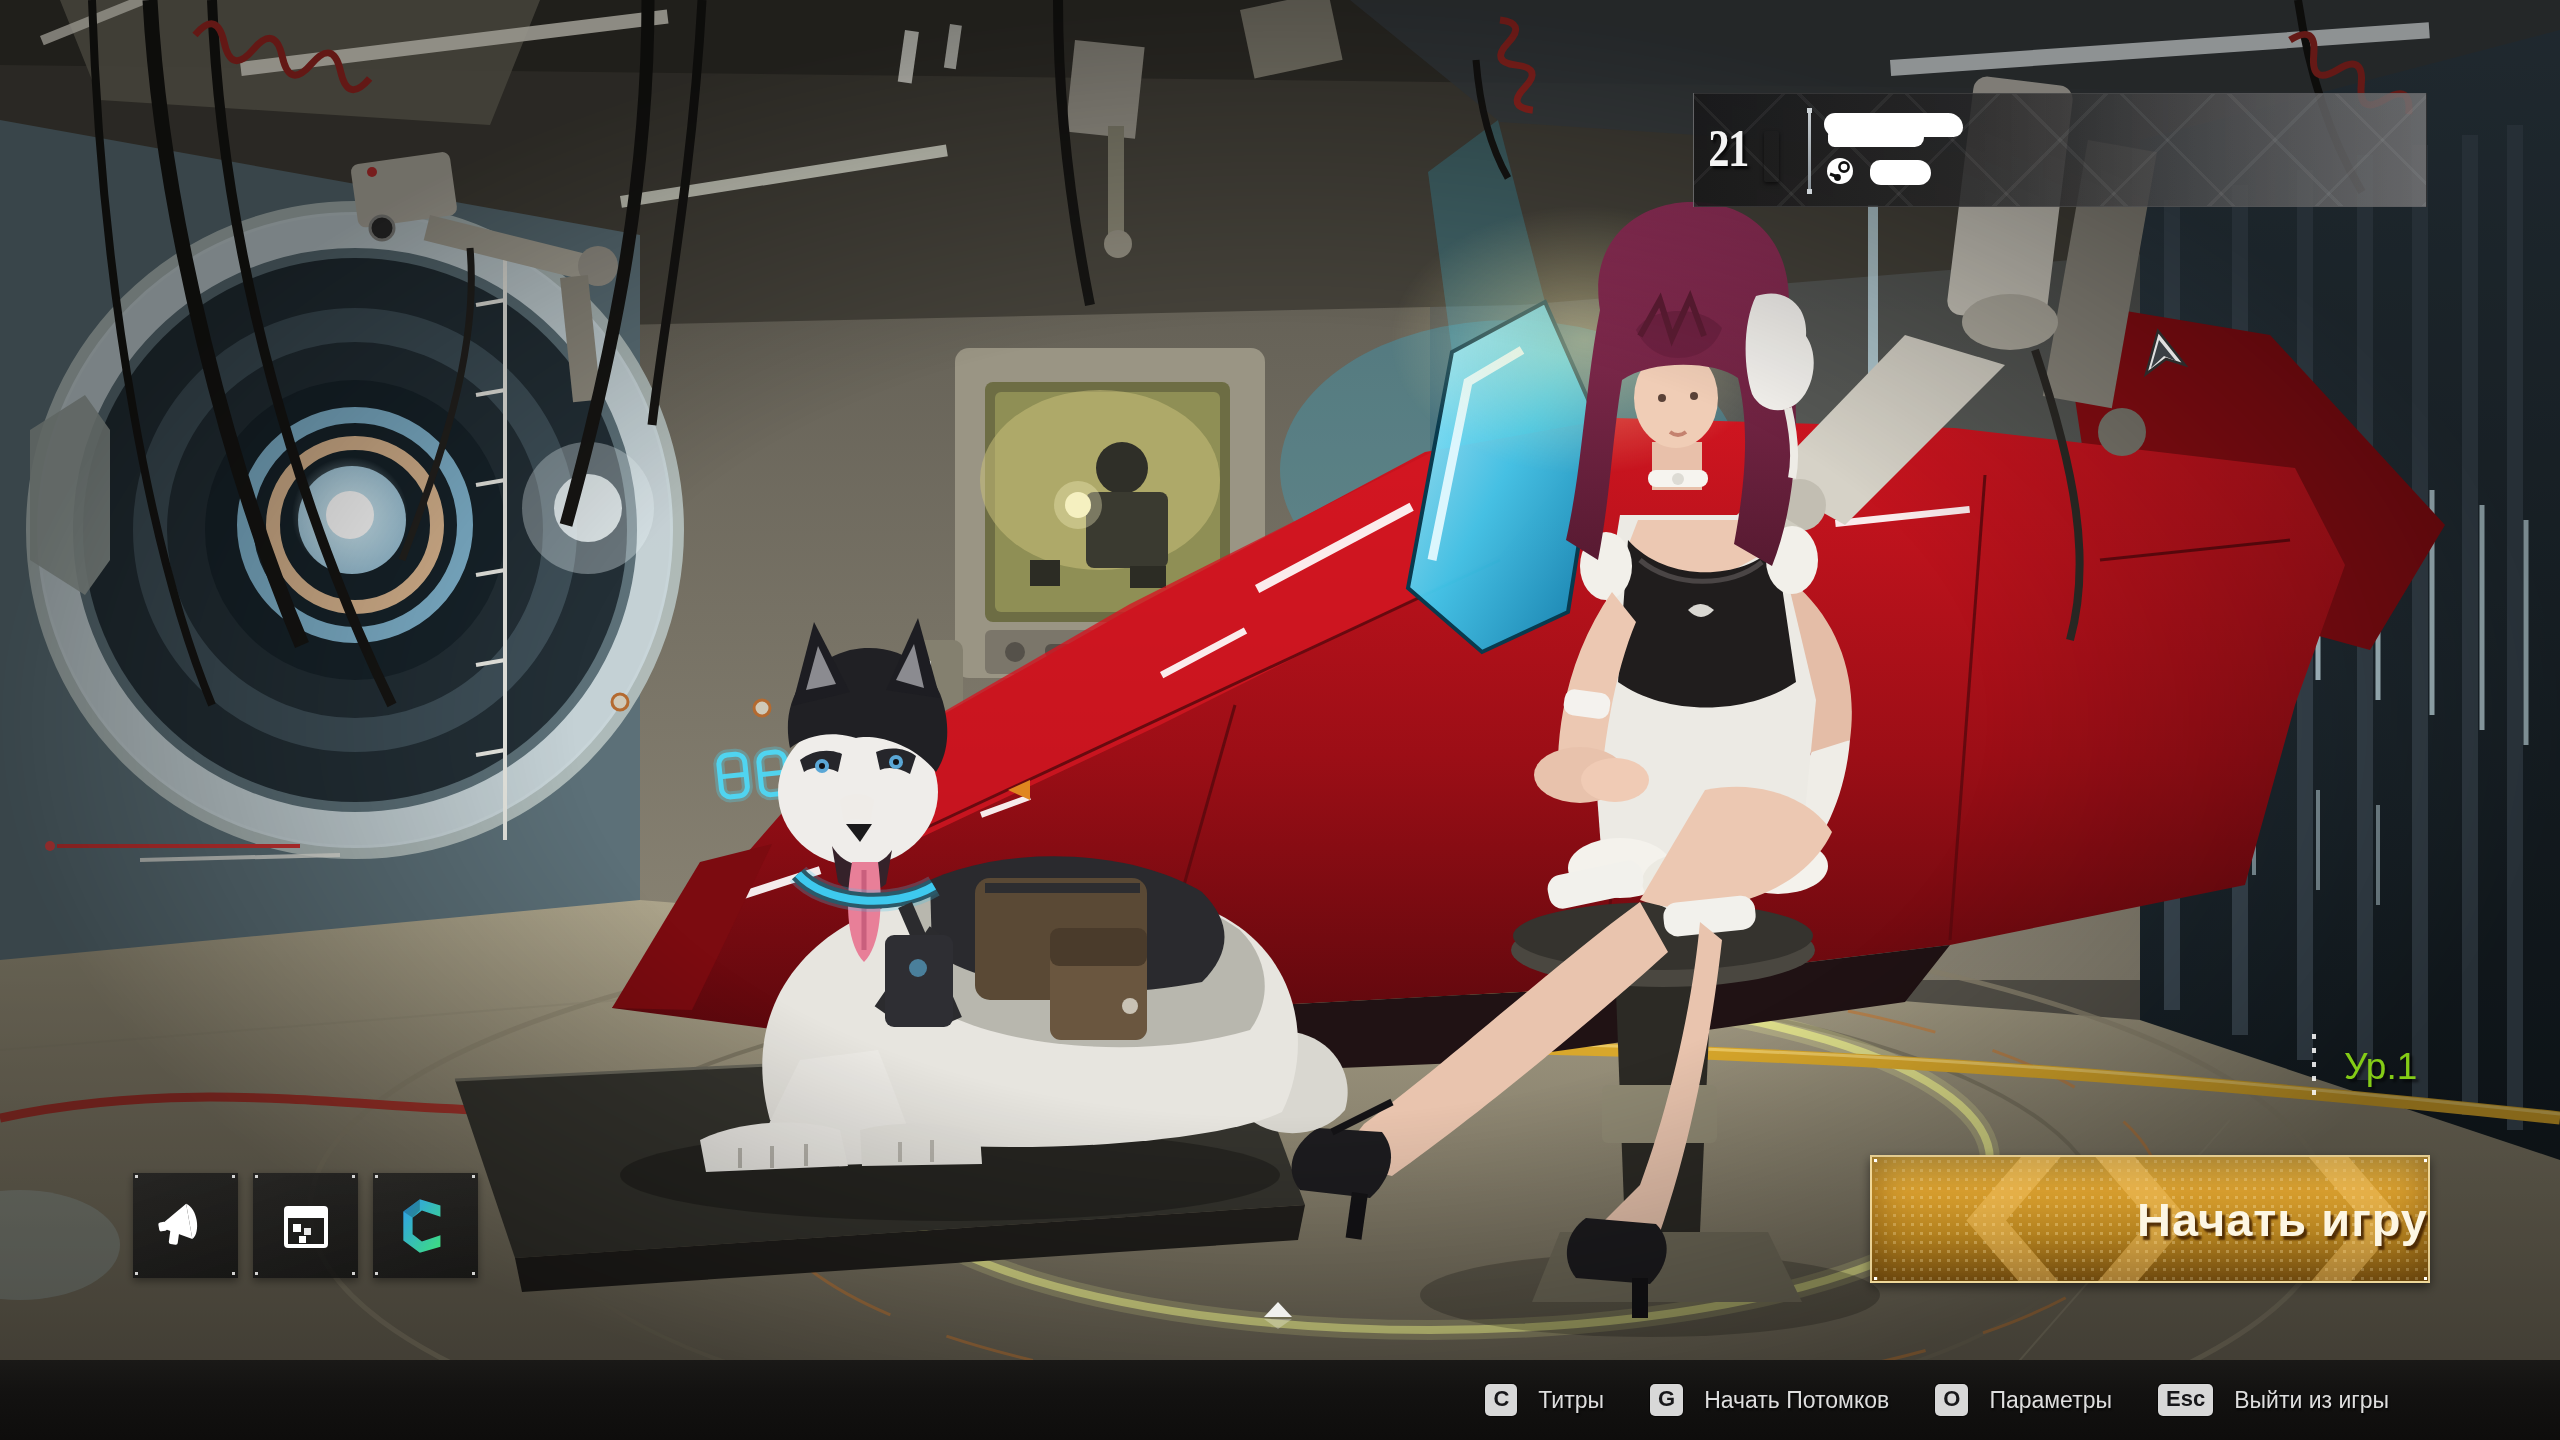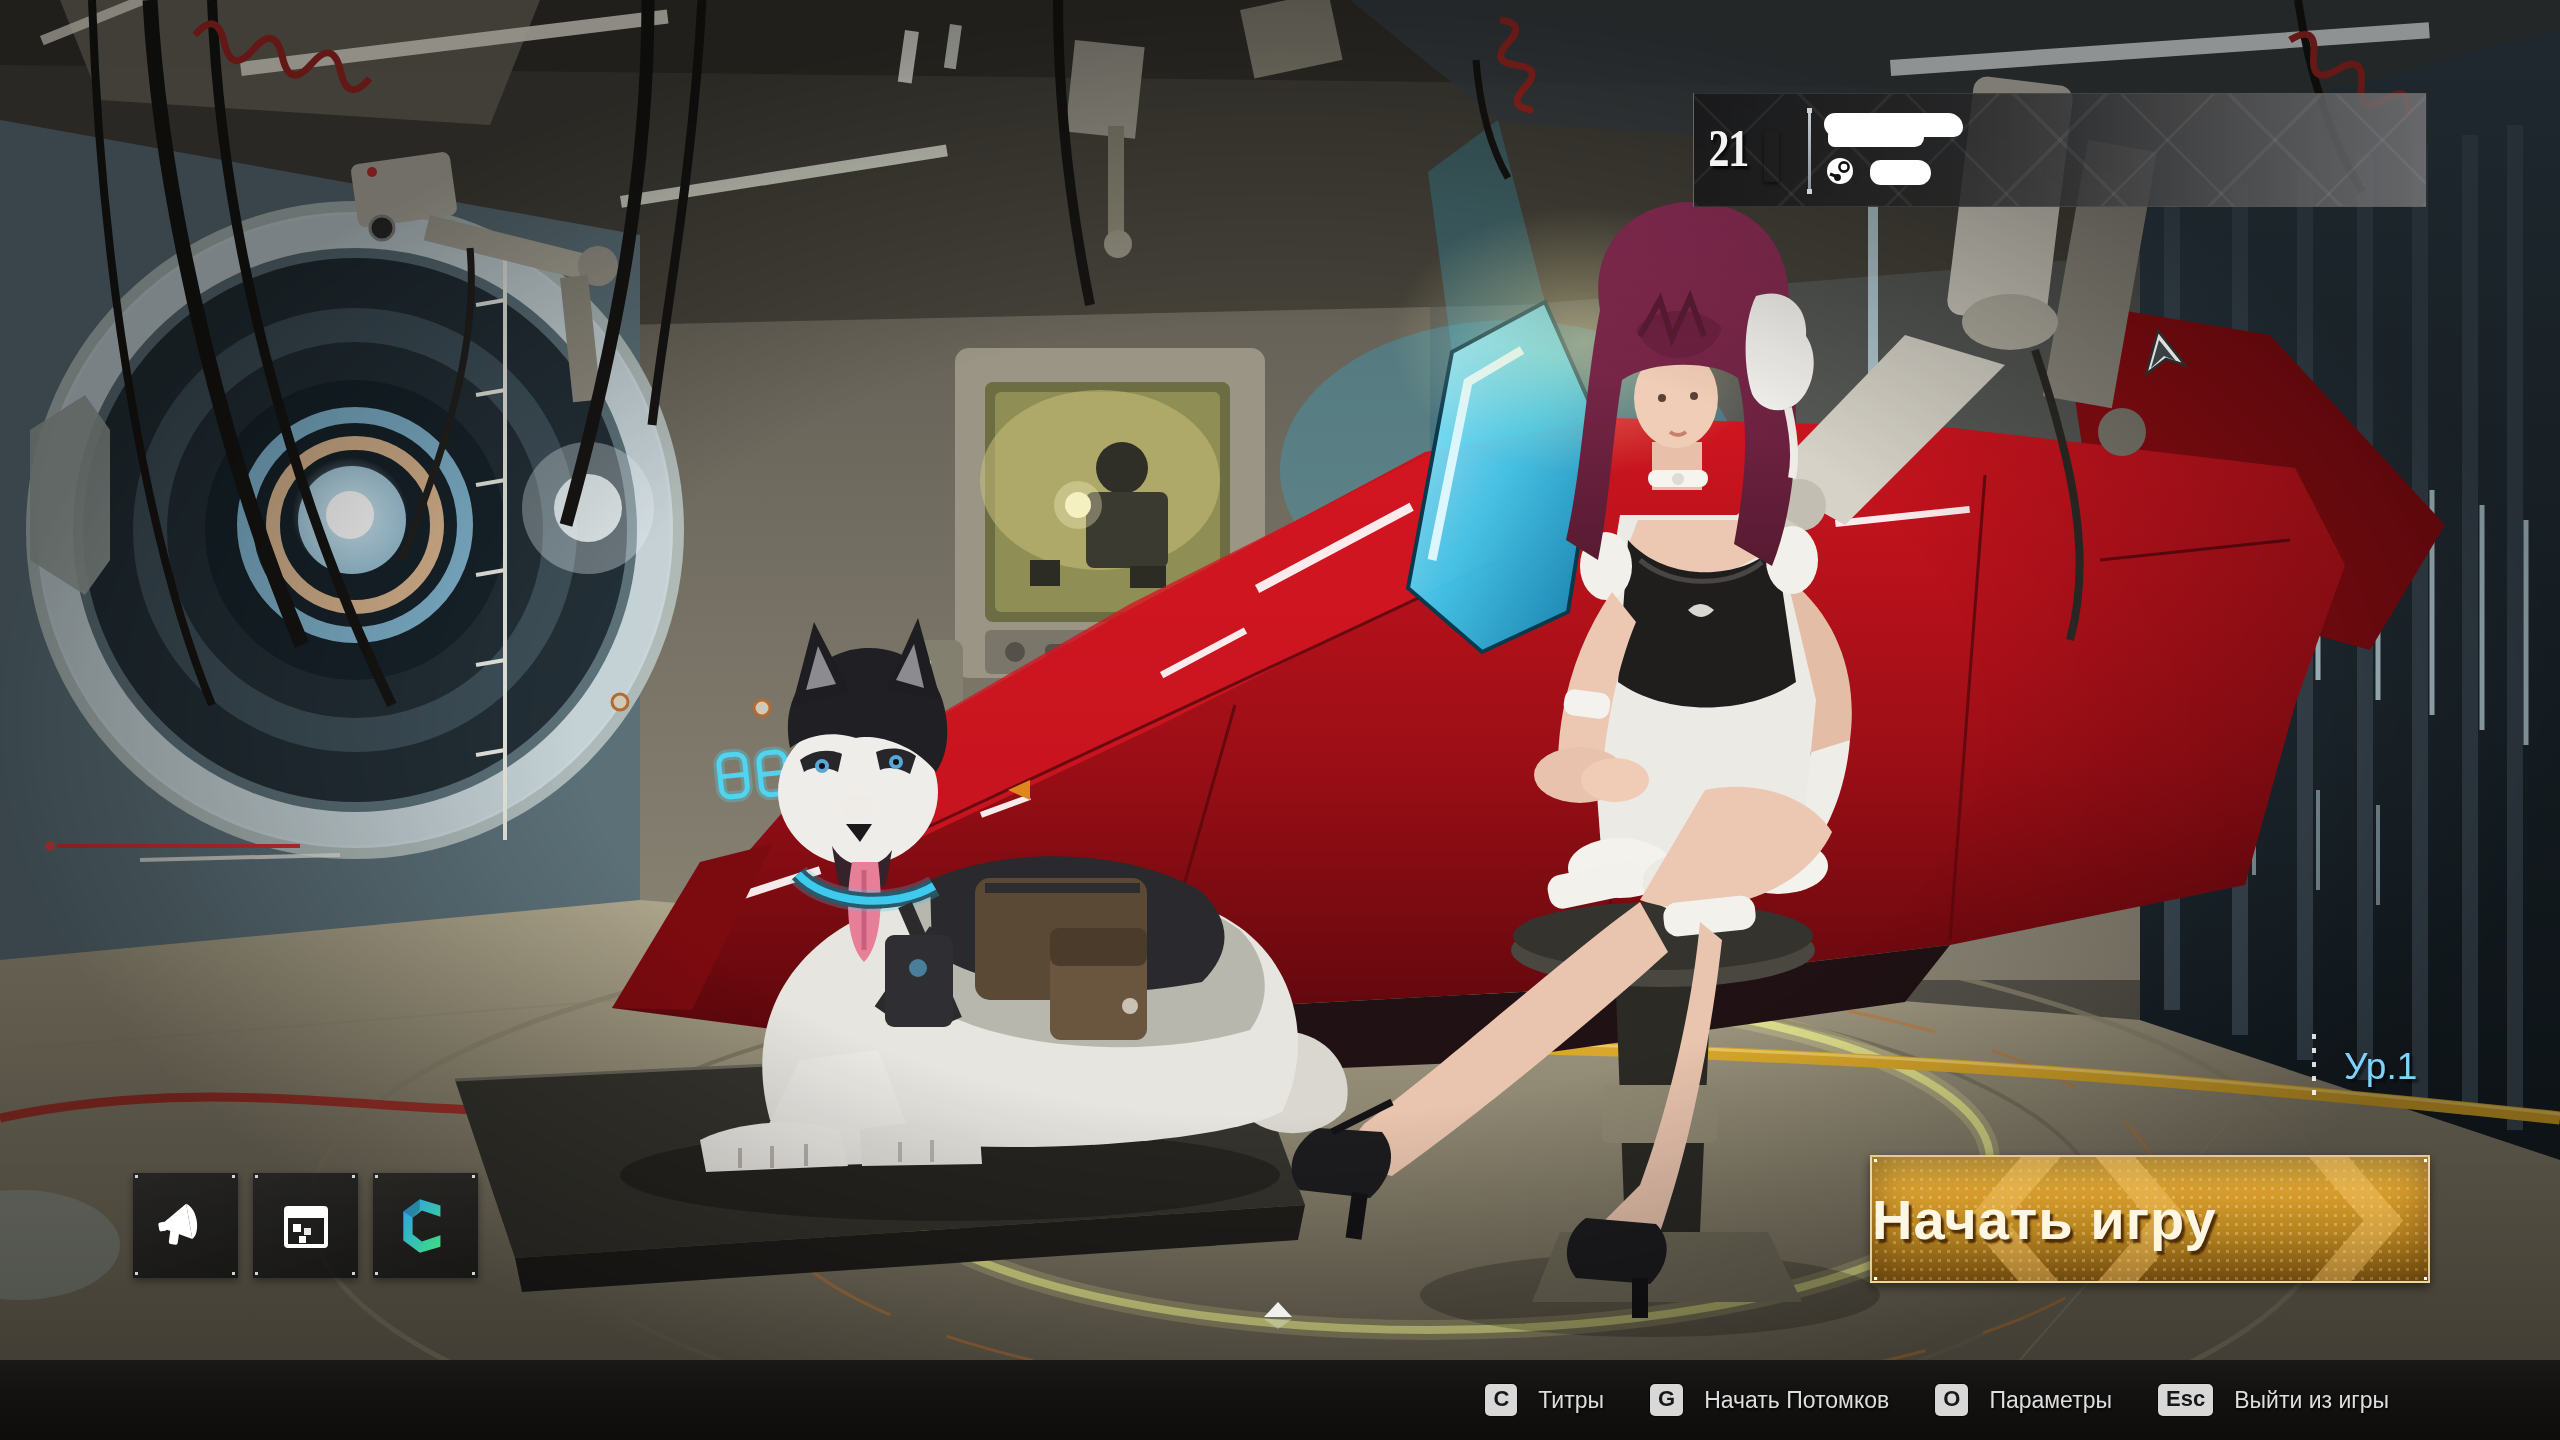--- a/index.html
+++ b/index.html
@@ -30,32 +30,32 @@
   .blob1a{left:130px;top:19px;width:139px;height:24px;border-radius:12px 16px 10px 14px;}
   .blob1b{left:134px;top:36px;width:96px;height:17px;border-radius:8px 12px 14px 10px;}
   .pp-steam{position:absolute;left:132px;top:63px;width:28px;height:28px;}
   .blob2{left:176px;top:66px;width:61px;height:25px;border-radius:10px 13px 12px 11px;}
 
   
   .char-name{position:absolute;right:270px;top:1012px;font-size:72px;font-weight:bold;font-style:italic;
     color:#ffffff;text-shadow:4px 5px 4px rgba(0,0,0,.5);letter-spacing:1px;}
   .char-div{position:absolute;left:2312px;top:1034px;width:4px;height:62px;opacity:.85;
     background:repeating-linear-gradient(180deg,#fff 0 5px,rgba(255,255,255,0) 5px 14px);}
-  .char-level{position:absolute;left:2344px;top:1046px;font-size:37px;color:#7dd3fc;
+  .char-level{position:absolute;left:2344px;top:1046px;font-size:37px;color:#84cc16;
     text-shadow:3px 3px 3px rgba(0,0,0,.6);}
 
   
   .start-btn{position:absolute;left:1870px;top:1155px;width:560px;height:128px;cursor:pointer;
     border:2px solid rgba(244,224,168,.85);padding:0;overflow:hidden;
     background:
       radial-gradient(circle,rgba(255,236,180,.30) 1.6px,rgba(0,0,0,0) 1.9px) 0 0/9px 9px,
       linear-gradient(180deg,#cfa643 0%,#d99f2e 28%,#b3811f 62%,#7c5512 100%);
     box-shadow:inset 0 0 40px rgba(60,30,0,.45),0 4px 10px rgba(0,0,0,.5);}
-  .start-btn .label{position:relative;z-index:3;display:block;width:100%;text-align:left;
-    font-size:56px;font-weight:bold;color:#fdf6e3;letter-spacing:1px;
+  .start-btn .label{position:relative;z-index:3;display:block;width:100%;text-align:right;
+    font-size:47px;font-weight:bold;color:#fdf6e3;letter-spacing:1px;
     text-shadow:3px 4px 2px rgba(70,35,0,.9);}
   .btn-chevrons{position:absolute;inset:0;z-index:1;}
   .corners{position:absolute;left:2px;top:2px;width:3px;height:3px;background:#fff;z-index:4;
     box-shadow:550px 0 #fff,0 118px #fff,550px 118px #fff;}
   .qb .corners{box-shadow:97px 0 #fff,0 97px #fff,97px 97px #fff;opacity:.8;}
 
   
   .quick-buttons{position:absolute;left:133px;top:1173px;display:flex;gap:15px;}
   .qb{position:relative;width:105px;height:105px;border:none;cursor:pointer;
     background:linear-gradient(160deg,rgba(28,28,28,.82),rgba(16,16,16,.88));

